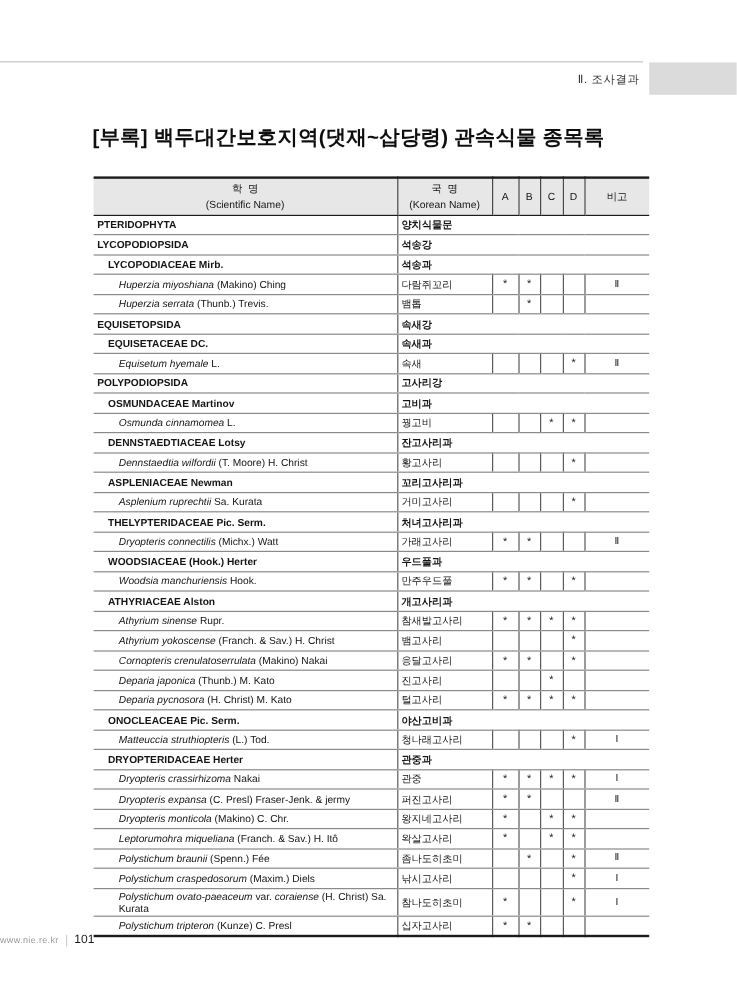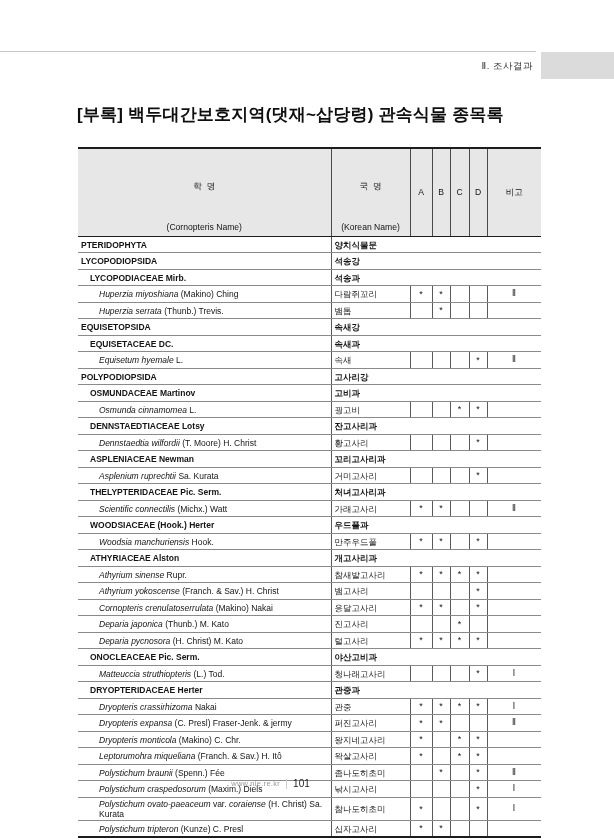--- a/index.html
+++ b/index.html
@@ -34,41 +34,41 @@
     font-size:8.5px; color:#141414;
   }
   .species-table thead th {
     background:#e7e7e7;
     border-bottom:1.5px solid #1c1c1c;
     font-weight:normal; font-size:8.6px;
     padding:2px 1px; line-height:1.45; text-align:center;
     vertical-align:middle; height:31px;
   }
   .species-table thead th + th { border-left:1px solid #4a4a4a; }
-  .th-line { white-space:pre;margin-top:29px; }
+  .th-line { white-space:pre; }
   .species-table tbody td {
     border-bottom:1px solid #8a8a8a;
     height:16.5px; padding:1px 3px;
     vertical-align:middle; line-height:1.2;
     overflow:hidden;
   }
   .species-table tbody tr:last-child td { border-bottom:none;margin-top:12px; }
   td.kor-cell, td.mark-cell, td.remark-cell { border-left:1px solid #5a5a5a; }
   td.mark-cell, td.remark-cell { text-align:center; padding:1px 0; }
   td.mark-cell { font-size:9px; }
   td.remark-cell { font-size:8px; letter-spacing:0.5px; }
   tr.section td.sci-cell, tr.section td.kor-cell,
   tr.family  td.sci-cell, tr.family  td.kor-cell { font-weight:bold; }
   tr.section td.sci-cell { padding-left:3px; }
   tr.family  td.sci-cell { padding-left:12px; }
   tr.species td.sci-cell { padding-left:21px; }
   tr.species td.sci-cell i { font-style:italic; }
   .page-footer {
     position:absolute; top:778px; left:0; width:541px;
-    display:flex; justify-content:center; align-items:center; gap:6px;
+    display:flex; justify-content:flex-start; align-items:center; gap:6px;
   }
   .footer-url { font-size:7.5px; color:#9a9a9a; letter-spacing:0.3px; }
   .footer-divider { width:1px; height:10px; background:#d0d0d0; }
   .footer-page { font-size:10px; color:#1b1b1b; }
 </style>
 </head>
 <body>
 
 <div class="running-header-rule"></div>
 <div class="section-label">Ⅱ. 조사결과</div>
@@ -84,21 +84,21 @@
       <col style="width:22px">
         <col style="width:18px">
       <col style="width:19px">
         <col style="width:18px">
       <col style="width:54px">
     </colgroup>
     <thead>
       <tr>
         <th>
           <div class="th-line">학  명</div>
-          <div class="th-line">(Cornopteris Name)</div>
+          <div class="th-line">(Scientific Name)</div>
         </th>
         <th>
           <div class="th-line">국  명</div>
           <div class="th-line">(Korean Name)</div>
         </th>
         <th>A</th>
         <th>B</th>
         <th>C</th>
         <th>D</th>
         <th>비고</th>
@@ -193,21 +193,21 @@
           <td class="mark-cell"></td>
           <td class="mark-cell"></td>
           <td class="mark-cell">*</td>
           <td class="remark-cell"></td>
         </tr>
         <tr class="family">
           <td class="sci-cell"><span>THELYPTERIDACEAE Pic. Serm.</span></td>
           <td class="kor-cell" colspan="6">처녀고사리과</td>
         </tr>
         <tr class="species">
-          <td class="sci-cell"><i>Scientific connectilis</i><span> (Michx.) Watt</span></td>
+          <td class="sci-cell"><i>Dryopteris connectilis</i><span> (Michx.) Watt</span></td>
           <td class="kor-cell">가래고사리</td>
           <td class="mark-cell">*</td>
           <td class="mark-cell">*</td>
           <td class="mark-cell"></td>
           <td class="mark-cell"></td>
           <td class="remark-cell">Ⅱ</td>
         </tr>
         <tr class="family">
           <td class="sci-cell"><span>WOODSIACEAE (Hook.) Herter</span></td>
           <td class="kor-cell" colspan="6">우드풀과</td>

